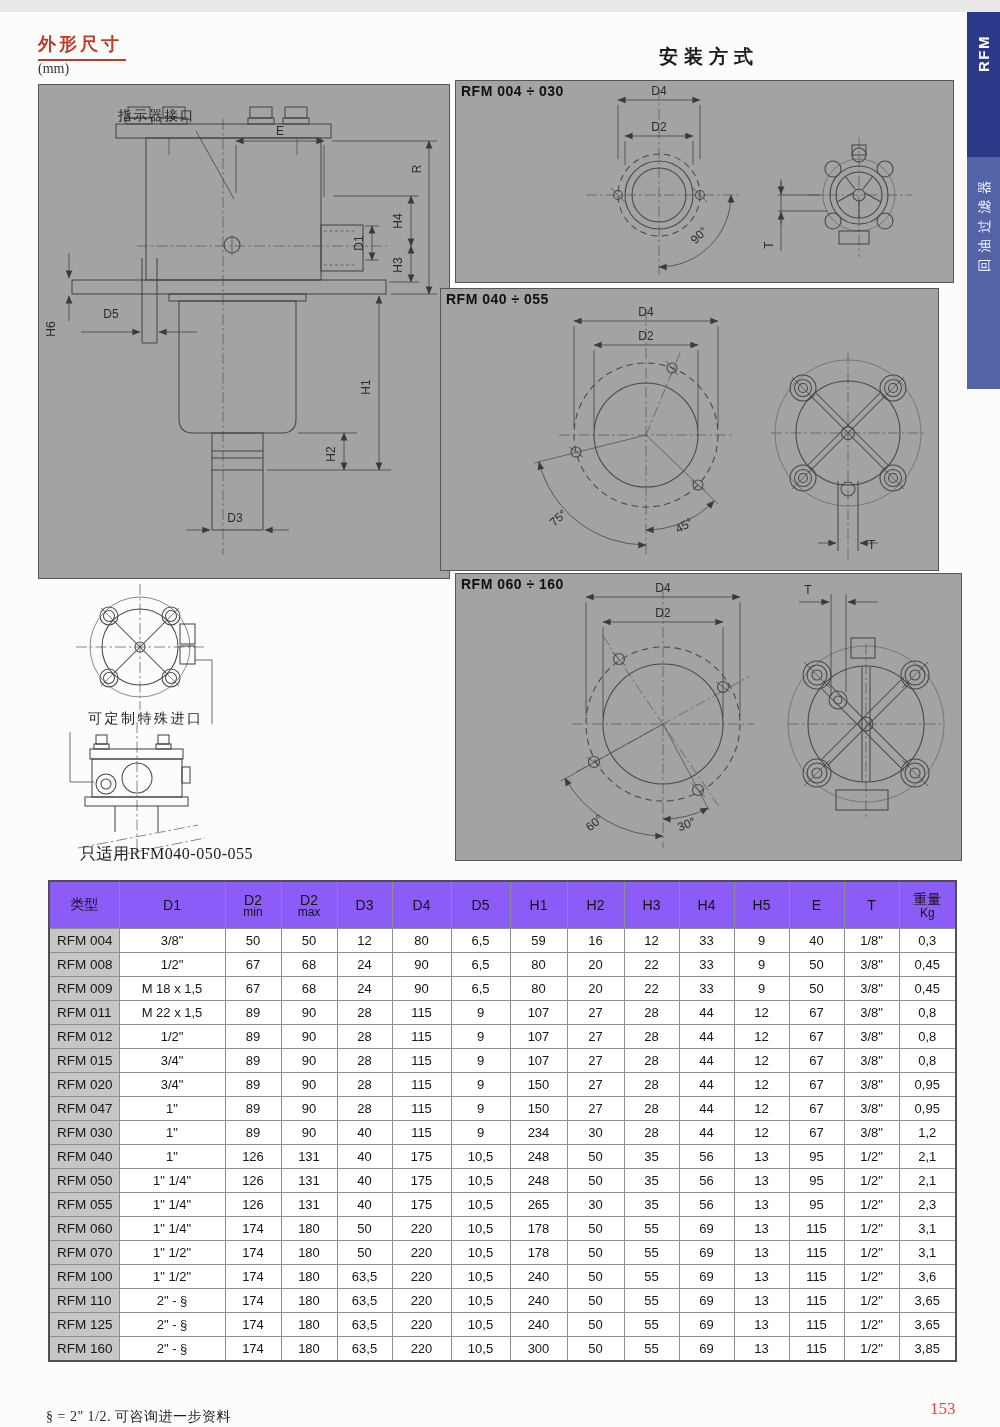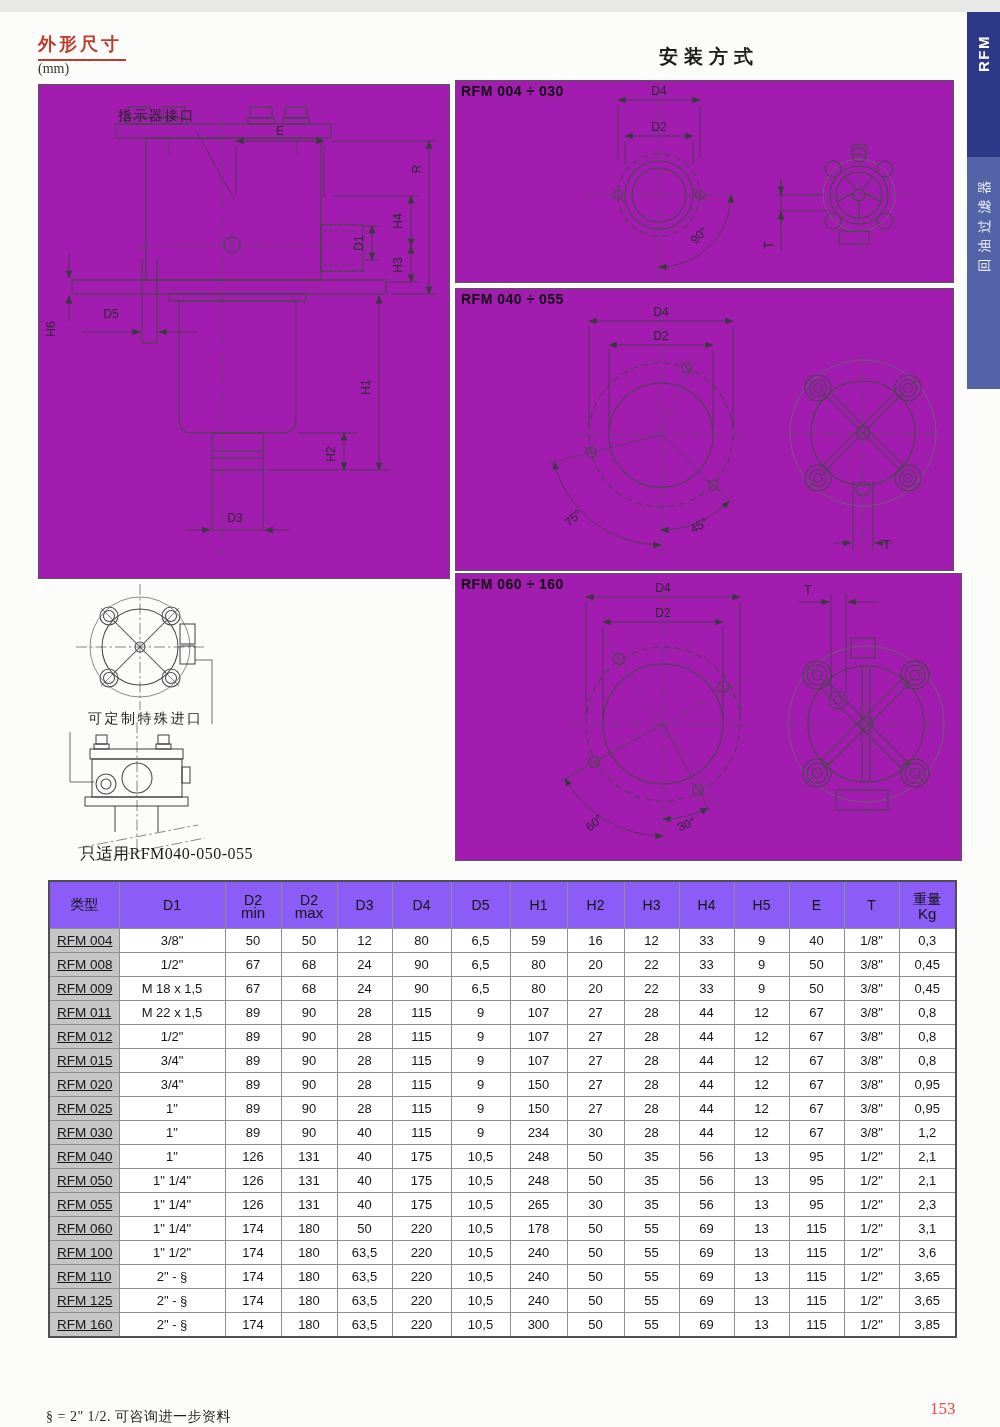--- a/index.html
+++ b/index.html
@@ -1,18 +1,18 @@
 <!DOCTYPE html>
 <html><head>
 <meta charset="utf-8">
 <style>
   html,body{margin:0;padding:0;background:#e8e8e6;}
   .page{position:relative;width:1000px;height:1427px;background:#fcfcfa;font-family:"Liberation Sans",sans-serif;overflow:hidden;margin:12px auto;}
   .abs{position:absolute;}
-  .box{position:absolute;border:1.4px solid #55555a;background:#a21caf;}
+  .box{position:absolute;border:1.4px solid #55555a;background:#a3a3a3;}
   svg{display:block;position:absolute;left:0;top:0;}
   
   g.o line,g.o rect,g.o path,g.o circle,g.o polyline{stroke:#47474a;fill:none;stroke-width:1.05;}
   g.o .thin{stroke-width:.7;}
   g.o .lt{stroke-width:.8;stroke:#6a6a6e;}
   
   g.d line,g.d path,g.d polyline{stroke:#3f3f42;fill:none;stroke-width:.75;}
   g.d text{font:12px "Liberation Sans",sans-serif;fill:#2c2c2f;stroke:none;}
   .cl{stroke:#55555a !important;stroke-width:.7 !important;stroke-dasharray:11 3 2.5 3;}
   .dashc{stroke-dasharray:6.5 4.5;}
@@ -33,23 +33,23 @@
   .rfm-label{left:975px;top:60px;font:bold 15px "Liberation Sans",sans-serif;color:#fff;letter-spacing:1.5px;}
   .prod-label{left:976px;top:260px;font:13.5px "Liberation Serif",serif;color:#fff;letter-spacing:6px;}
   .footnote{position:absolute;left:46px;top:1396px;font:14px "Liberation Serif",serif;color:#1f1f1f;letter-spacing:.5px;}
   .pageno{position:absolute;left:930px;top:1387px;font:17px "Liberation Serif",serif;color:#ef4444;}
   .strip{position:absolute;left:282px;top:1421px;width:718px;height:6px;}
   
   .tablewrap{position:absolute;left:48px;top:868px;}
   table{border-collapse:collapse;table-layout:fixed;border:2px solid #4f4f54;background:#fff;}
   th,td{border:1px solid #8f8f92;text-align:center;overflow:hidden;white-space:nowrap;}
   thead th{background:#8b5cf6;height:44px;font-weight:normal;font-size:14px;vertical-align:middle;color:#141414;}
-  thead th .hs{font-size:15px;line-height:11px;margin-top:-1px;}
+  thead th .hs{font-size:12px;line-height:11px;margin-top:-1px;}
   td{height:23px;font-size:13px;background:#fff;padding:0 1px;color:#161616;}
-  td.model{background:#c6c6c6;text-align:left;padding-left:7px;font-size:13.5px;text-decoration:underline;}
+  td.model{background:#c6c6c6;text-align:left;padding-left:7px;font-size:13.5px;}
   .zh{font-family:"Liberation Serif",serif;}
 </style>
 </head>
 <body>
 
 <div class="page">
 
   <svg width="0" height="0" style="position:absolute">
     <defs>
       <marker id="ah" viewBox="0 0 10 10" refX="9.5" refY="5" markerWidth="10" markerHeight="8" orient="auto-start-reverse" markerUnits="userSpaceOnUse">
@@ -209,21 +209,21 @@
         <line x1="322" y1="114" x2="366" y2="114"></line>
         <line x1="322" y1="130" x2="372" y2="130"></line>
         <line x1="325" y1="98" x2="325" y2="170"></line>
         <line class="ar1" x1="325" y1="100" x2="325" y2="113"></line>
         <line class="ar1" x1="325" y1="144" x2="325" y2="131"></line>
         <text transform="translate(317 164) rotate(-90)" text-anchor="middle">T</text>
       </g>
     </svg>
   </div>
 
-  <div class="box" style="left:455px;top:276px;width:497px;height:281px;">
+  <div class="box" style="left:440px;top:276px;width:497px;height:281px;">
     <div class="panel-title">RFM 040 ÷ 055</div>
     <svg width="497" height="281" viewBox="0 0 497 281">
       <g class="o">
         <line class="cl" x1="205" y1="20" x2="205" y2="268"></line>
         <line class="cl" x1="118" y1="146" x2="292" y2="146"></line>
         <circle class="dashc" cx="205" cy="146" r="72"></circle>
         <circle cx="205" cy="146" r="52"></circle>
         <line class="cl" x1="205" y1="146" x2="239" y2="64"></line>
         <circle cx="231" cy="79" r="5"></circle>
           <line class="thin" x1="225" y1="72" x2="237" y2="86"></line>
@@ -599,21 +599,21 @@
             <td>150</td>
             <td>27</td>
             <td>28</td>
             <td>44</td>
             <td>12</td>
             <td>67</td>
             <td>3/8"</td>
             <td>0,95</td>
           </tr>
           <tr>
-            <td class="model">RFM 025</td>
+            <td class="model">RFM 047</td>
             <td>1"</td>
             <td>89</td>
             <td>90</td>
             <td>28</td>
             <td>115</td>
             <td>9</td>
             <td>150</td>
             <td>27</td>
             <td>28</td>
             <td>44</td>
@@ -701,20 +701,37 @@
             <td>178</td>
             <td>50</td>
             <td>55</td>
             <td>69</td>
             <td>13</td>
             <td>115</td>
             <td>1/2"</td>
             <td>3,1</td>
           </tr>
           <tr>
+            <td class="model">RFM 070</td>
+            <td>1" 1/2"</td>
+            <td>174</td>
+            <td>180</td>
+            <td>50</td>
+            <td>220</td>
+            <td>10,5</td>
+            <td>178</td>
+            <td>50</td>
+            <td>55</td>
+            <td>69</td>
+            <td>13</td>
+            <td>115</td>
+            <td>1/2"</td>
+            <td>3,1</td>
+          </tr>
+          <tr>
             <td class="model">RFM 100</td>
             <td>1" 1/2"</td>
             <td>174</td>
             <td>180</td>
             <td>63,5</td>
             <td>220</td>
             <td>10,5</td>
             <td>240</td>
             <td>50</td>
             <td>55</td>

